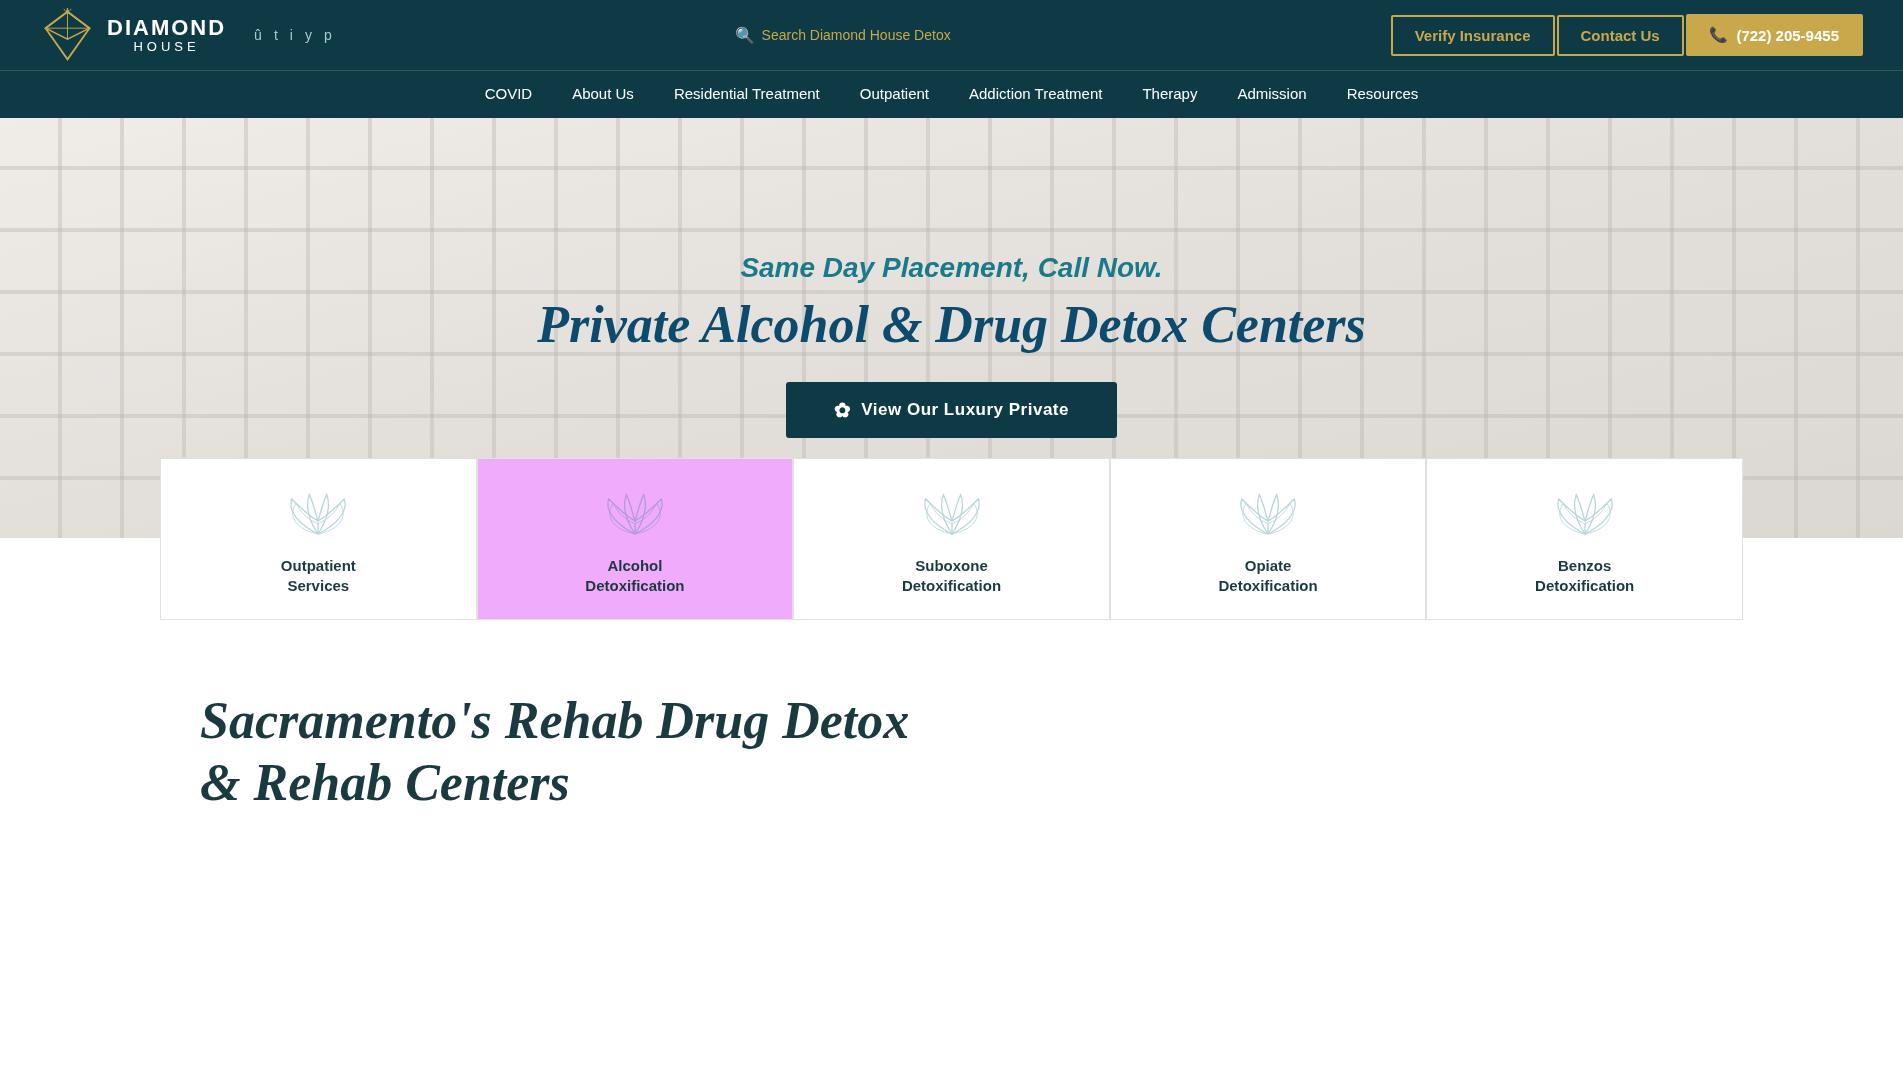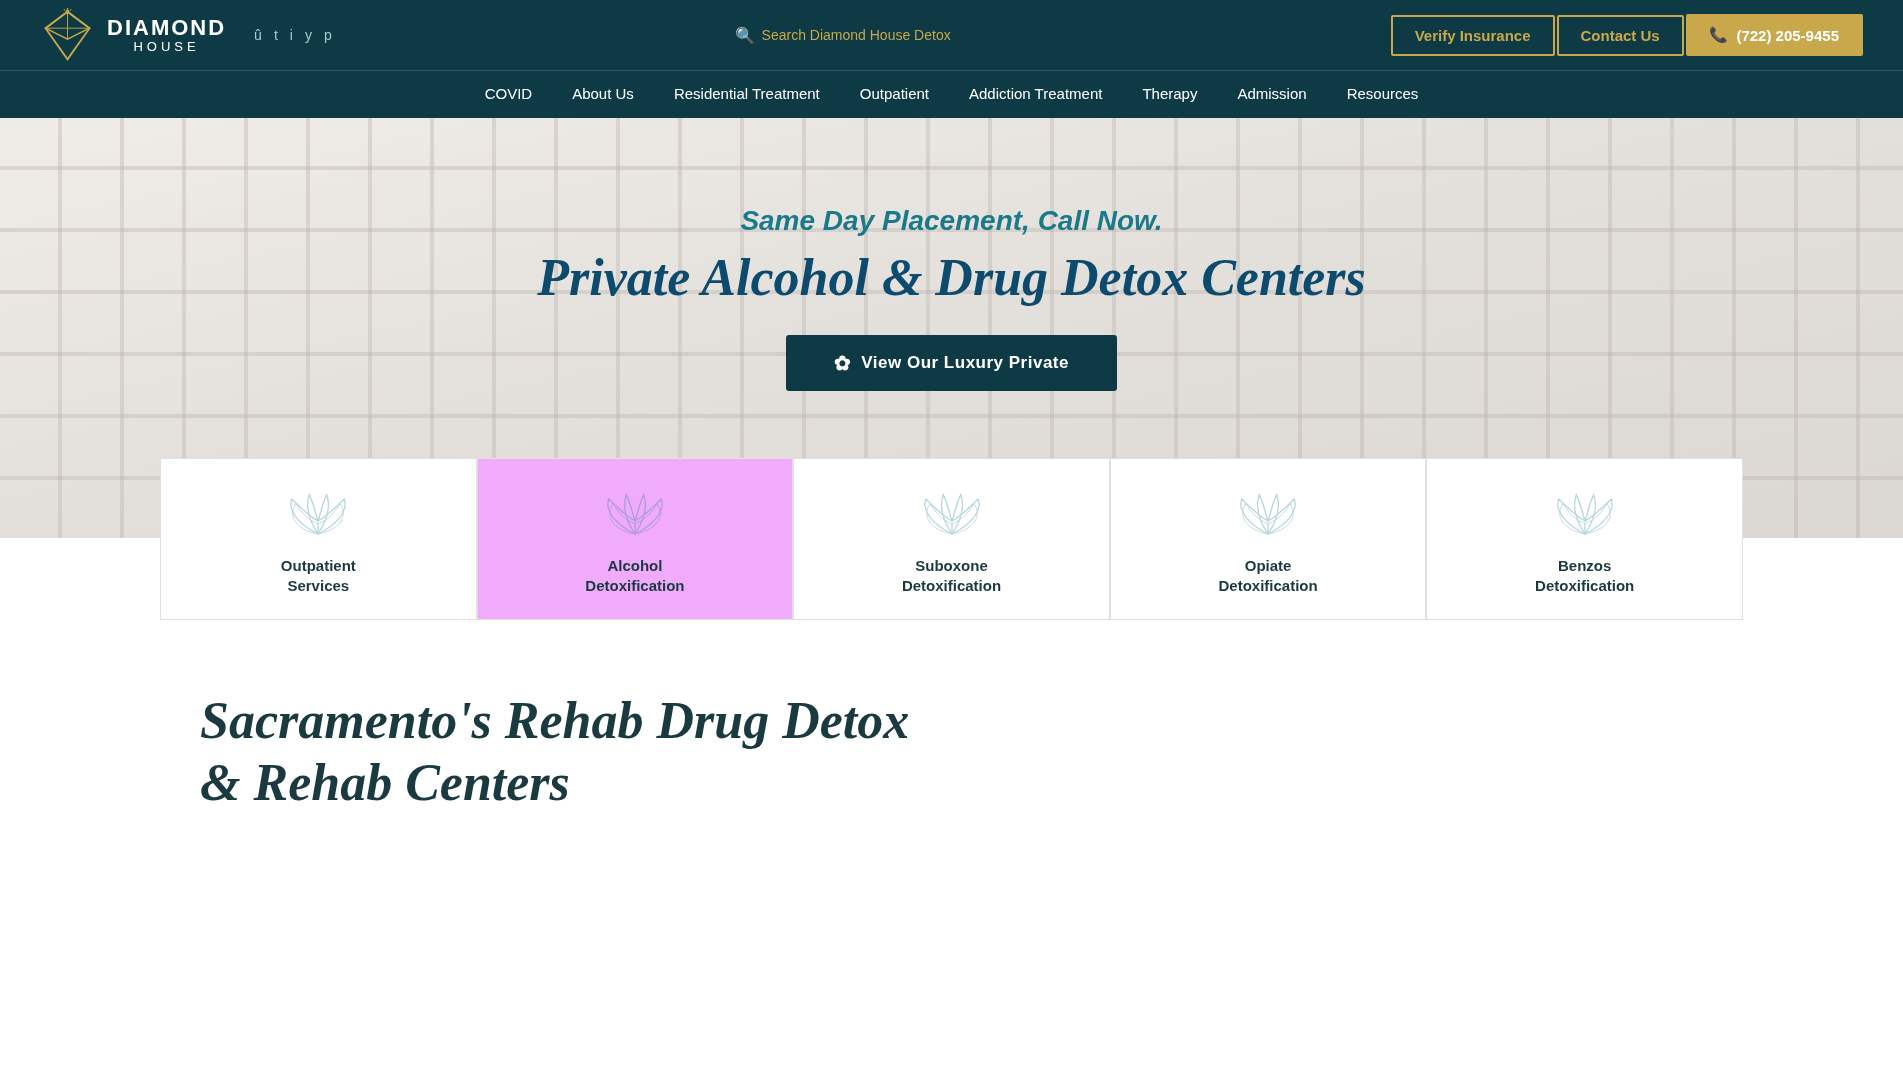--- a/index.html
+++ b/index.html
@@ -163,20 +163,21 @@
     .hero-content {
       position: relative;
       z-index: 2;
       display: flex;
       flex-direction: column;
       align-items: center;
       justify-content: center;
       height: 100%;
       padding-bottom: 60px;
       text-align: center;
+      margin-top: 47px;
     }
     .hero-tagline {
       font-size: 28px;
       font-weight: 600;
       color: #1a7a8a;
       margin-bottom: 12px;
       font-style: italic;
     }
     .hero-title {
       font-family: 'Georgia', serif;

